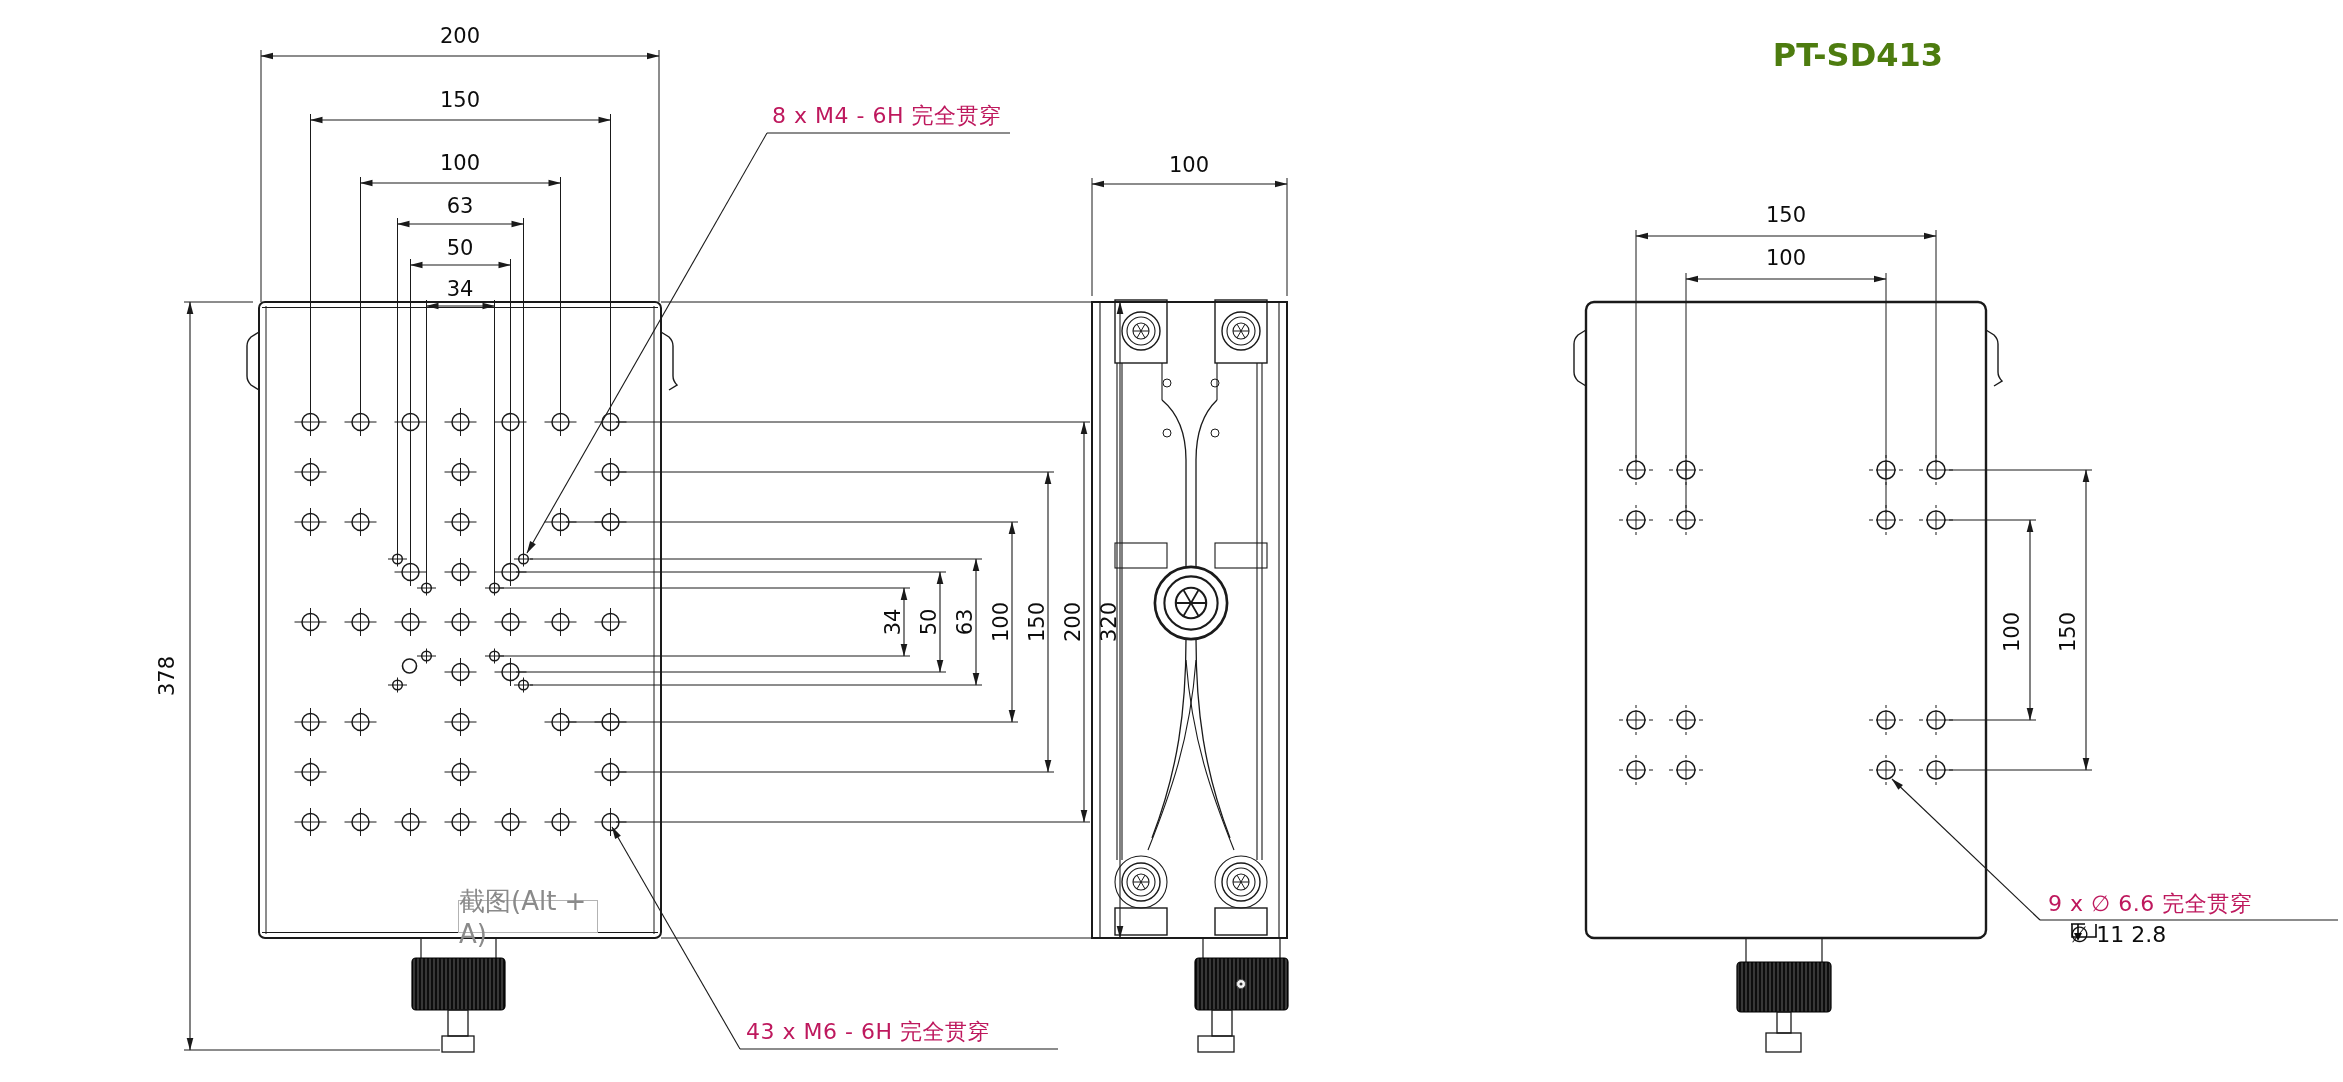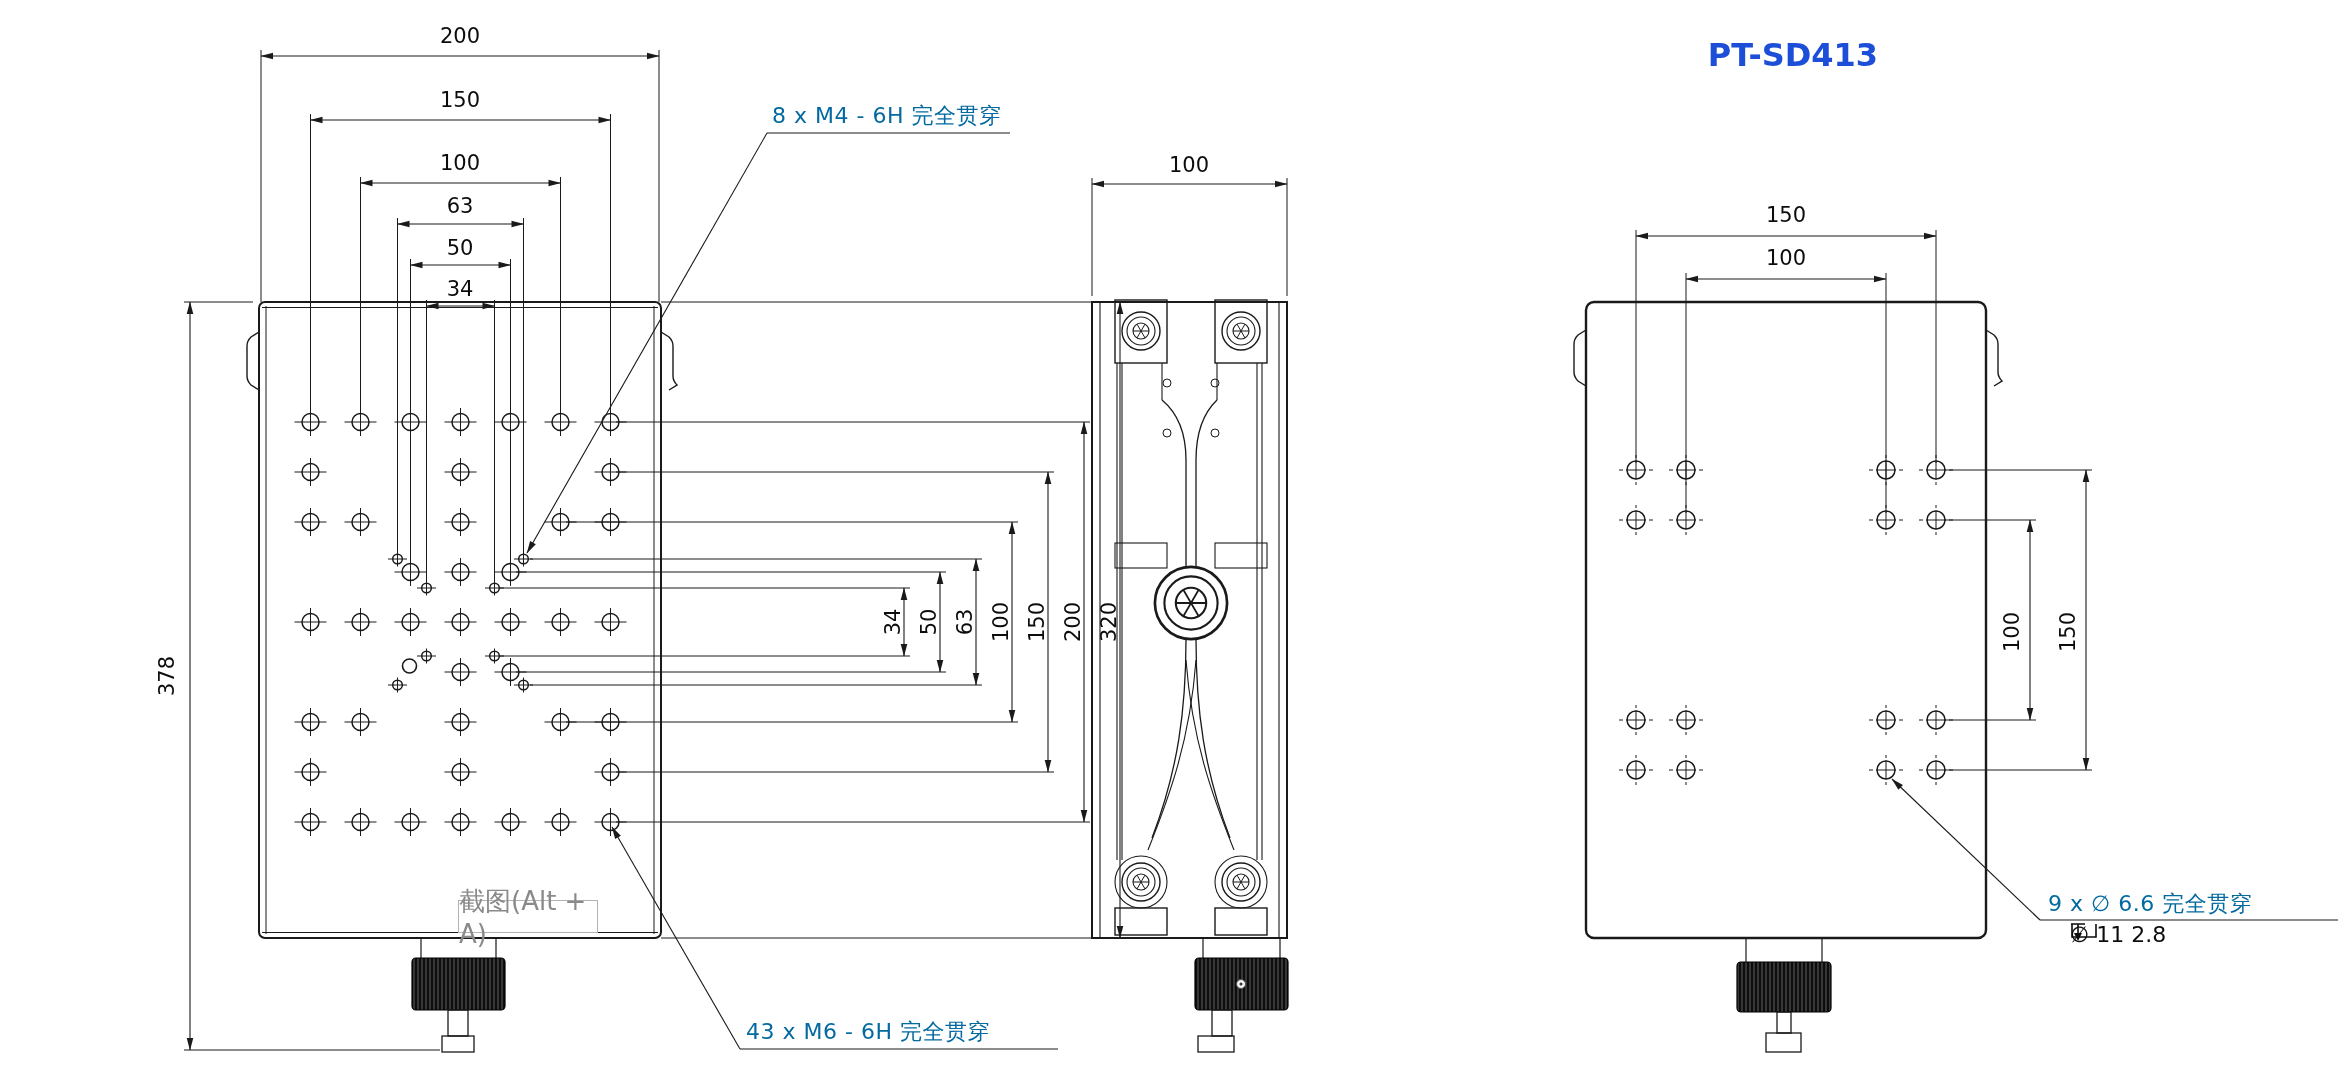--- a/index.html
+++ b/index.html
@@ -1,23 +1,23 @@
 <!DOCTYPE html>
 <html><head>
 <meta charset="utf-8">
 <style>
   html,body{margin:0;padding:0;background:#fff;}
   .canvas{position:relative;width:2343px;height:1082px;background:#ffffff;overflow:hidden;
           font-family:"DejaVu Sans","Liberation Sans",sans-serif;color:#111;}
   svg{position:absolute;left:0;top:0;}
   .hlab{position:absolute;transform:translate(-50%,-50%);font-size:21px;color:#0c0c0c;white-space:nowrap;}
   .vlab{position:absolute;transform:translate(-50%,-50%) rotate(-90deg);font-size:21px;color:#0c0c0c;white-space:nowrap;}
-  .callout{position:absolute;font-size:22px;color:#0369a1;white-space:nowrap;letter-spacing:0.5px;}
-  .title{position:absolute;left:1643px;top:36px;width:300px;text-align:center;
-         font-size:32px;font-weight:bold;color:#1d4ed8;}
+  .callout{position:absolute;font-size:22px;color:#be185d;white-space:nowrap;letter-spacing:0.5px;}
+  .title{position:absolute;left:1643px;top:36px;width:300px;text-align:right;
+         font-size:32px;font-weight:bold;color:#4d7c0f;}
   .overlay-btn{position:absolute;left:458px;top:900px;width:140px;height:33px;box-sizing:border-box;
          border:1px solid #b3b3b3;background:rgba(255,255,255,.92);color:#8a8a8a;font-size:26px;
          display:flex;align-items:center;justify-content:center;}
   .cline2{position:absolute;left:2070px;top:922px;display:flex;align-items:center;gap:7px;
           font-size:22px;color:#0c0c0c;white-space:nowrap;}
   .symicon{display:inline-block;}
 </style>
 </head>
 <body>
 

